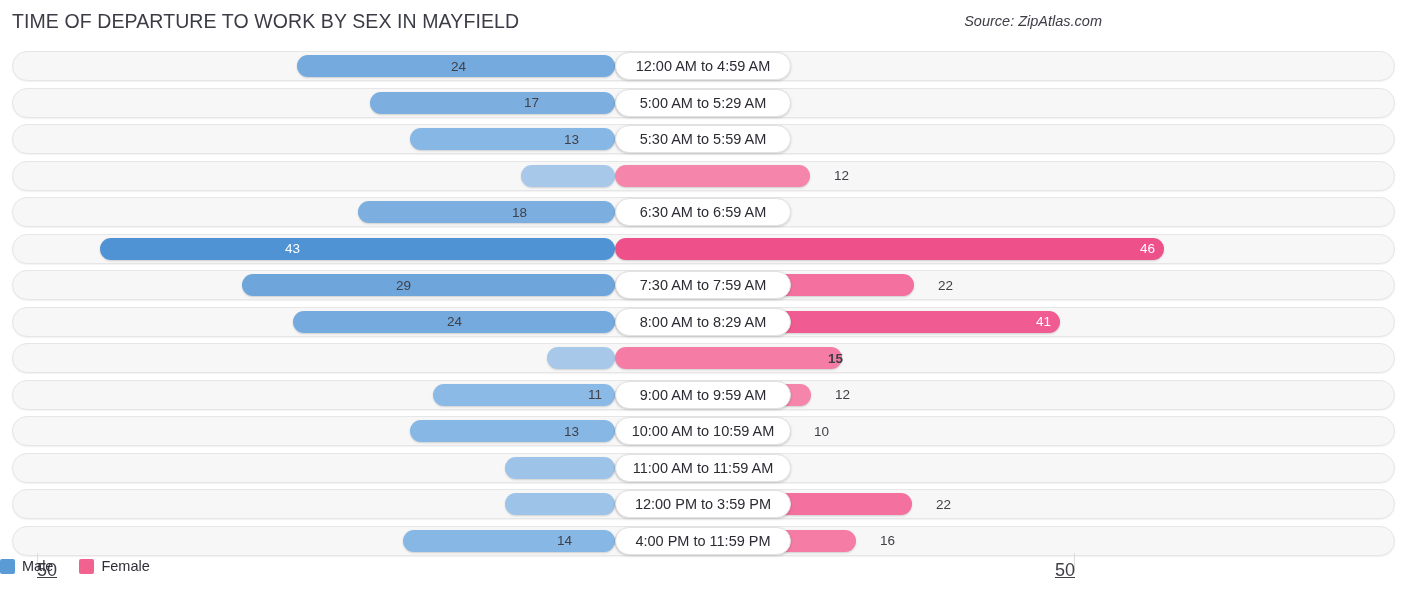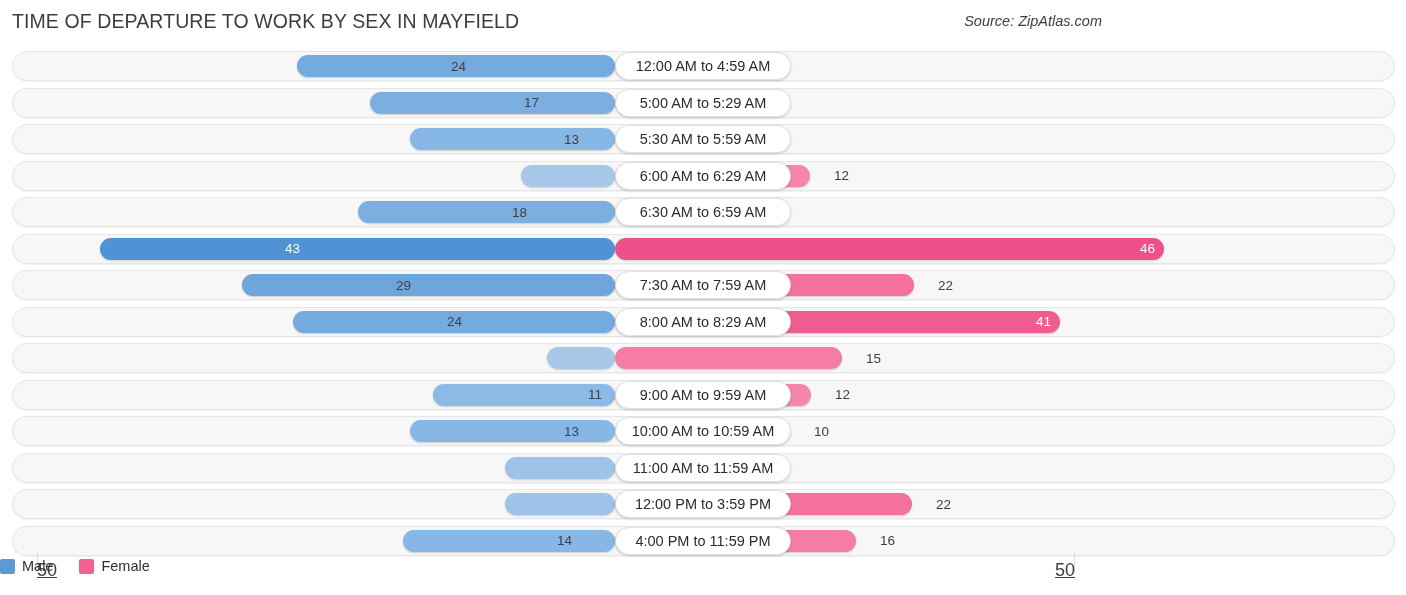--- a/index.html
+++ b/index.html
@@ -130,21 +130,20 @@
         <div class="bar female" style="width: 64px; background: rgb(249, 169, 196);"></div>
         <div class="vlabel female" style="left: 679px;">0</div>
         <div class="center-pill">5:30 AM to 5:59 AM</div>
       </div>
       <div class="row">
         <div class="track"></div>
         <div class="bar male" style="width: 94px; background: rgb(168, 200, 234);"></div>
         <div class="vlabel male" style="left: 697px;">2</div>
         <div class="bar female" style="width: 195px; background: rgb(245, 133, 171);"></div>
         <div class="vlabel female" style="left: 810px;">12</div>
-        <div class="center-pill">6:00 AM to 6:29 AM</div>
       </div>
       <div class="row">
         <div class="track"></div>
         <div class="bar male" style="width: 257px; background: rgb(124, 175, 224);"></div>
         <div class="vlabel male" style="left: 534px;">18</div>
         <div class="bar female" style="width: 131px; background: rgb(247, 155, 186);"></div>
         <div class="vlabel female" style="left: 746px;">6</div>
         <div class="center-pill">6:30 AM to 6:59 AM</div>
       </div>
       <div class="row">
@@ -168,21 +167,21 @@
         <div class="vlabel male" style="left: 469px;">24</div>
         <div class="bar female" style="width: 445px; background: rgb(240, 92, 145);"></div>
         <div class="vlabel female inside" style="left: 1060px;">41</div>
         <div class="center-pill">8:00 AM to 8:29 AM</div>
       </div>
       <div class="row">
         <div class="track"></div>
         <div class="bar male" style="width: 68px; background: rgb(168, 200, 234);"></div>
         <div class="vlabel male" style="left: 723px;">0</div>
         <div class="bar female" style="width: 227px; background: rgb(245, 124, 165);"></div>
-        <div class="vlabel female" style="left: 842px;">15</div>
+        <div class="vlabel female" style="left: 804px; font-weight: bold;">15</div>
       </div>
       <div class="row">
         <div class="track"></div>
         <div class="bar male" style="width: 182px; background: rgb(140, 186, 230);"></div>
         <div class="vlabel male" style="left: 609px;">11</div>
         <div class="bar female" style="width: 196px; background: rgb(245, 133, 171);"></div>
         <div class="vlabel female" style="left: 811px;">12</div>
         <div class="center-pill">9:00 AM to 9:59 AM</div>
       </div>
       <div class="row">

